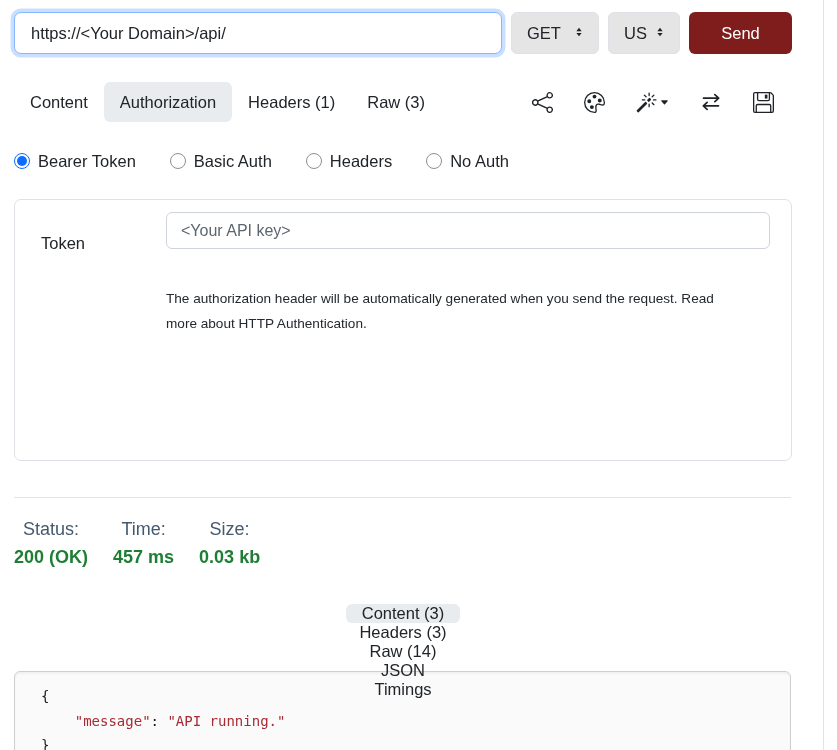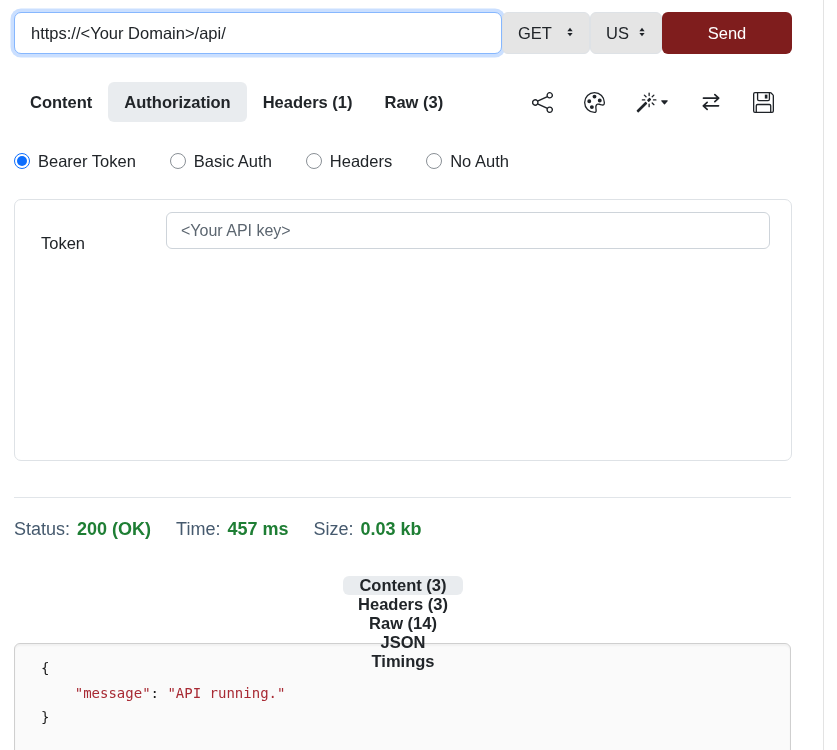--- a/index.html
+++ b/index.html
@@ -5,21 +5,21 @@
   * { margin:0; padding:0; box-sizing:border-box; }
   html,body { width:837px; height:750px; }
   body {
     position:relative; background:#ffffff; overflow:hidden;
     font-family:"Liberation Sans", sans-serif; color:#212529;
   }
   .scroll-line { position:absolute; left:823px; top:0; height:750px; width:1px; background:#e3e3e3; }
   .content { position:absolute; left:14px; top:12px; width:778px; }
 
   
-  .url-row { display:flex; align-items:stretch; height:42px; }
+  .url-row { display:flex; align-items:stretch; height:42px; gap:9px; }
   .url-input {
     width:488px; height:42px; border:1px solid #86b7fe; border-radius:7px;
     box-shadow:0 0 0 3.5px rgba(13,110,253,.22);
     padding:0 16px; font-size:16.5px; color:#212529; outline:none;
     font-family:"Liberation Sans", sans-serif;
   }
   .select-box {
     height:42px; border:1px solid #dee2e6; border-radius:6px; background:#e5e5e5;
     display:flex; align-items:center; justify-content:space-between;
     padding:0 12px 0 15px; font-size:16.5px; cursor:pointer;
@@ -29,21 +29,21 @@
   .send-btn {
     flex:1; height:42px; border:none; border-radius:6px; background:#7f1d1d;
     color:#ffffff; font-size:16.5px; cursor:pointer;
     font-family:"Liberation Sans", sans-serif;
   }
 
   
   .tabs-row { margin-top:28px; display:flex; align-items:center; height:40px; }
   .tab {
     height:40px; display:flex; align-items:center; padding:0 16px;
-    font-size:16.5px; border-radius:6px; color:#212529; cursor:pointer; white-space:nowrap;font-weight:bold;
+    font-size:16.5px; border-radius:6px; color:#212529; cursor:pointer; white-space:nowrap;
   }
   .tab.active { background:#e9ecef; }
   .toolbar { margin-left:auto; display:flex; align-items:center; gap:31px; padding-right:18px; }
   .tool-icon { display:flex; align-items:center; gap:3px; cursor:pointer; color:#1f2328; }
   .tool-icon svg { display:block; }
 
   
   .auth-row { margin-top:27px; display:flex; align-items:center; gap:34px; height:24px; }
   .radio-opt { display:flex; align-items:center; gap:8px; font-size:16.5px; cursor:pointer; }
   .radio { width:16px; height:16px; border-radius:50%; border:1px solid #8a9096; background:#fff; position:relative; flex:none; }
@@ -61,21 +61,21 @@
   }
   .token-input::placeholder { color:#5c6670; opacity:1; }
   .token-help {
     position:absolute; left:151px; top:86px; width:580px;
     font-size:13.6px; line-height:25px; color:#24292f;
   }
 
   
   .divider { margin-top:36px; height:1px; background:#e1e5e9; width:777px; }
   .status-row { margin-top:21px; display:flex; align-items:center; gap:25px; font-size:18px; }
-  .stat { display:flex; align-items:center; gap:7px; }
+  .stat { display:flex; align-items:center; gap:7px;flex-direction:column; }
   .stat-label { color:#465a6e; }
   .stat-value { color:#1e7e34; font-weight:700; }
 
   
   .resp-tabs { margin-top:36px; display:flex; align-items:center; height:40px;flex-direction:column; }
 
   
   .code-block {
     margin-top:27px; width:777px; height:140px;
     background:#fafafa; border:1px solid #cfcfcf; border-radius:6px;
@@ -173,20 +173,21 @@
     </label>
     <label class="radio-opt">
       <span class="radio"></span>
       <span>No Auth</span>
     </label>
   </div>
 
   <div class="card">
     <div class="token-label">Token</div>
     <input class="token-input" type="text" placeholder="&lt;Your API key&gt;" style="">
+    <div class="token-help">The authorization header will be automatically generated when you send the request. Read more about HTTP Authentication.</div>
   </div>
 
   <div class="divider"></div>
 
   <div class="status-row">
     <div class="stat">
       <span class="stat-label">Status:</span>
       <span class="stat-value">200 (OK)</span>
     </div>
     <div class="stat">

